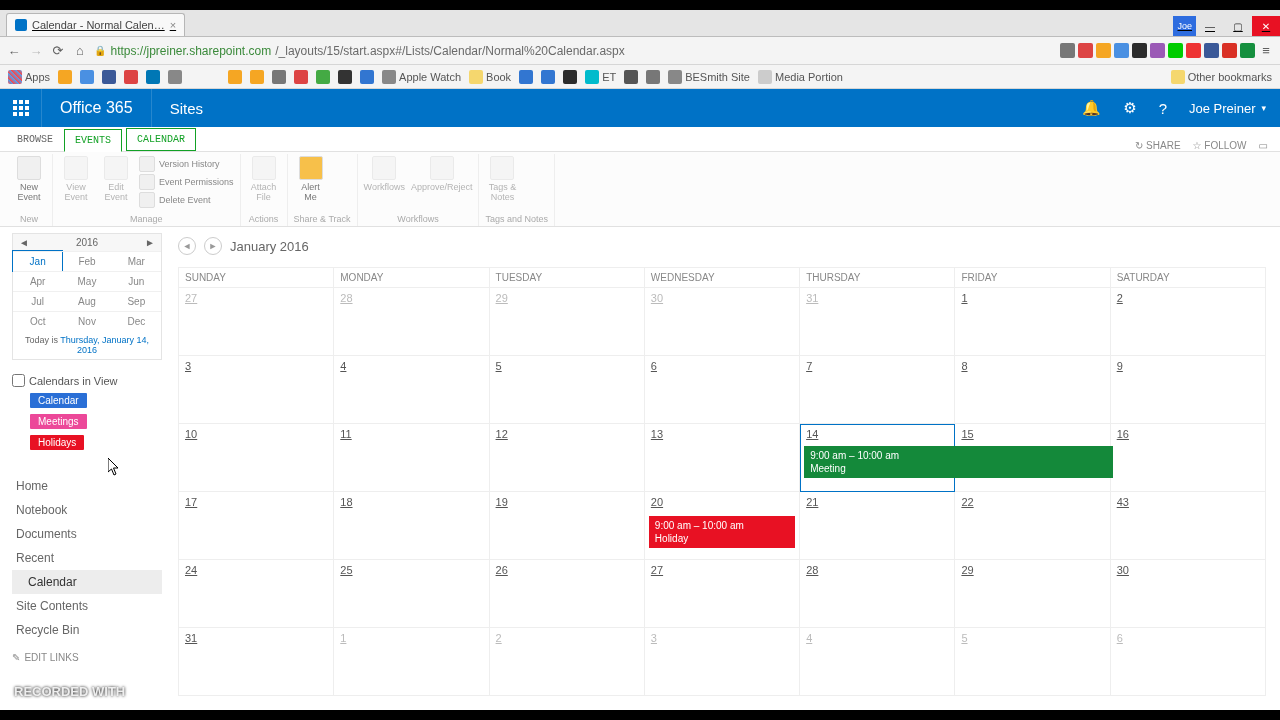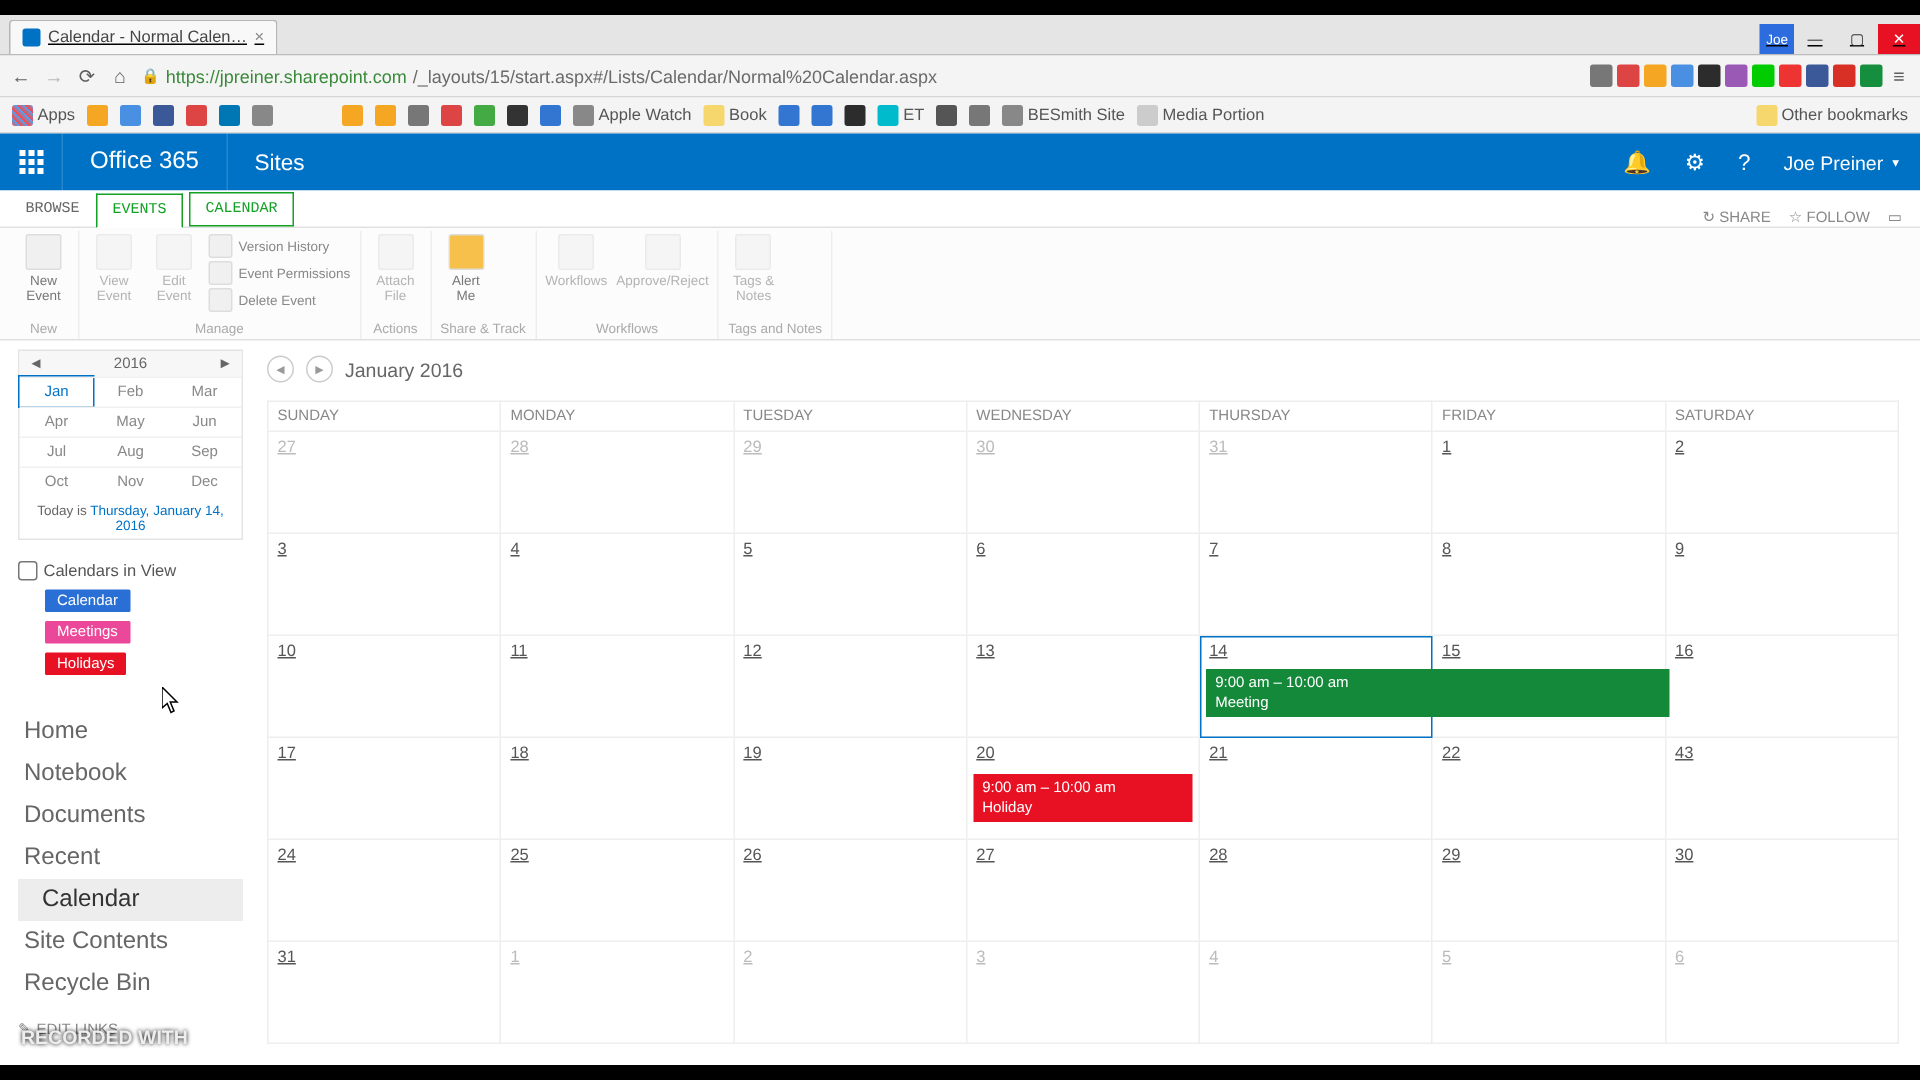--- a/index.html
+++ b/index.html
@@ -53,21 +53,21 @@
 .mini-cal { border:1px solid #e4e4e4; }
 .mini-head { display:flex; align-items:center; justify-content:space-between; background:#f7f7f7; padding:3px 6px; font-size:10px; color:#666; }
 .mini-grid { display:grid; grid-template-columns:repeat(3,1fr); }
 .mini-cell { text-align:center; font-size:10px; color:#888; padding:4px 0; border-top:1px solid #f0f0f0; }
 .mini-cell.sel { background:#fff; outline:1px solid #0072c6; color:#0072c6; }
 .mini-today { font-size:9px; color:#666; text-align:center; padding:4px 3px; }
 .mini-today span { color:#0072c6; }
 .civ { margin-top:14px; font-size:11px; color:#555; }
 .civ-head { display:flex; align-items:center; gap:4px; }
 .cal-tag { margin:6px 0 0 18px; display:inline-block; padding:2px 8px; font-size:10px; color:#fff; border-radius:1px; }
-.navlist { margin-top:24px; font-size:16px; }
+.navlist { margin-top:24px; font-size:12px; }
 .navlist a { display:block; padding:5px 4px; color:#666; text-decoration:none; }
 .navlist a.sel { background:#ededed; color:#333; padding-left:16px; }
 .editlinks { margin-top:10px; font-size:10px; color:#888; display:flex; gap:4px; align-items:center; }
 .maincol { flex:1; padding:4px 14px 0 8px; }
 .cal-head { display:flex; align-items:center; gap:8px; margin:6px 0 12px; font-size:13px; color:#666; }
 .arrow-c { width:18px; height:18px; border:1px solid #ccc; border-radius:50%; display:flex; align-items:center; justify-content:center; font-size:9px; color:#999; }
 table.cal { width:100%; border-collapse:collapse; table-layout:fixed; }
 table.cal th { text-align:left; font-size:10px; font-weight:normal; color:#888; padding:4px 6px; border:1px solid #eee; text-transform:uppercase; }
 table.cal td { border:1px solid #eee; height:68px; vertical-align:top; padding:0; font-size:11px; color:#555; position:relative; }
 table.cal td .dnum { padding:4px 6px; display:block;text-decoration:underline; }

